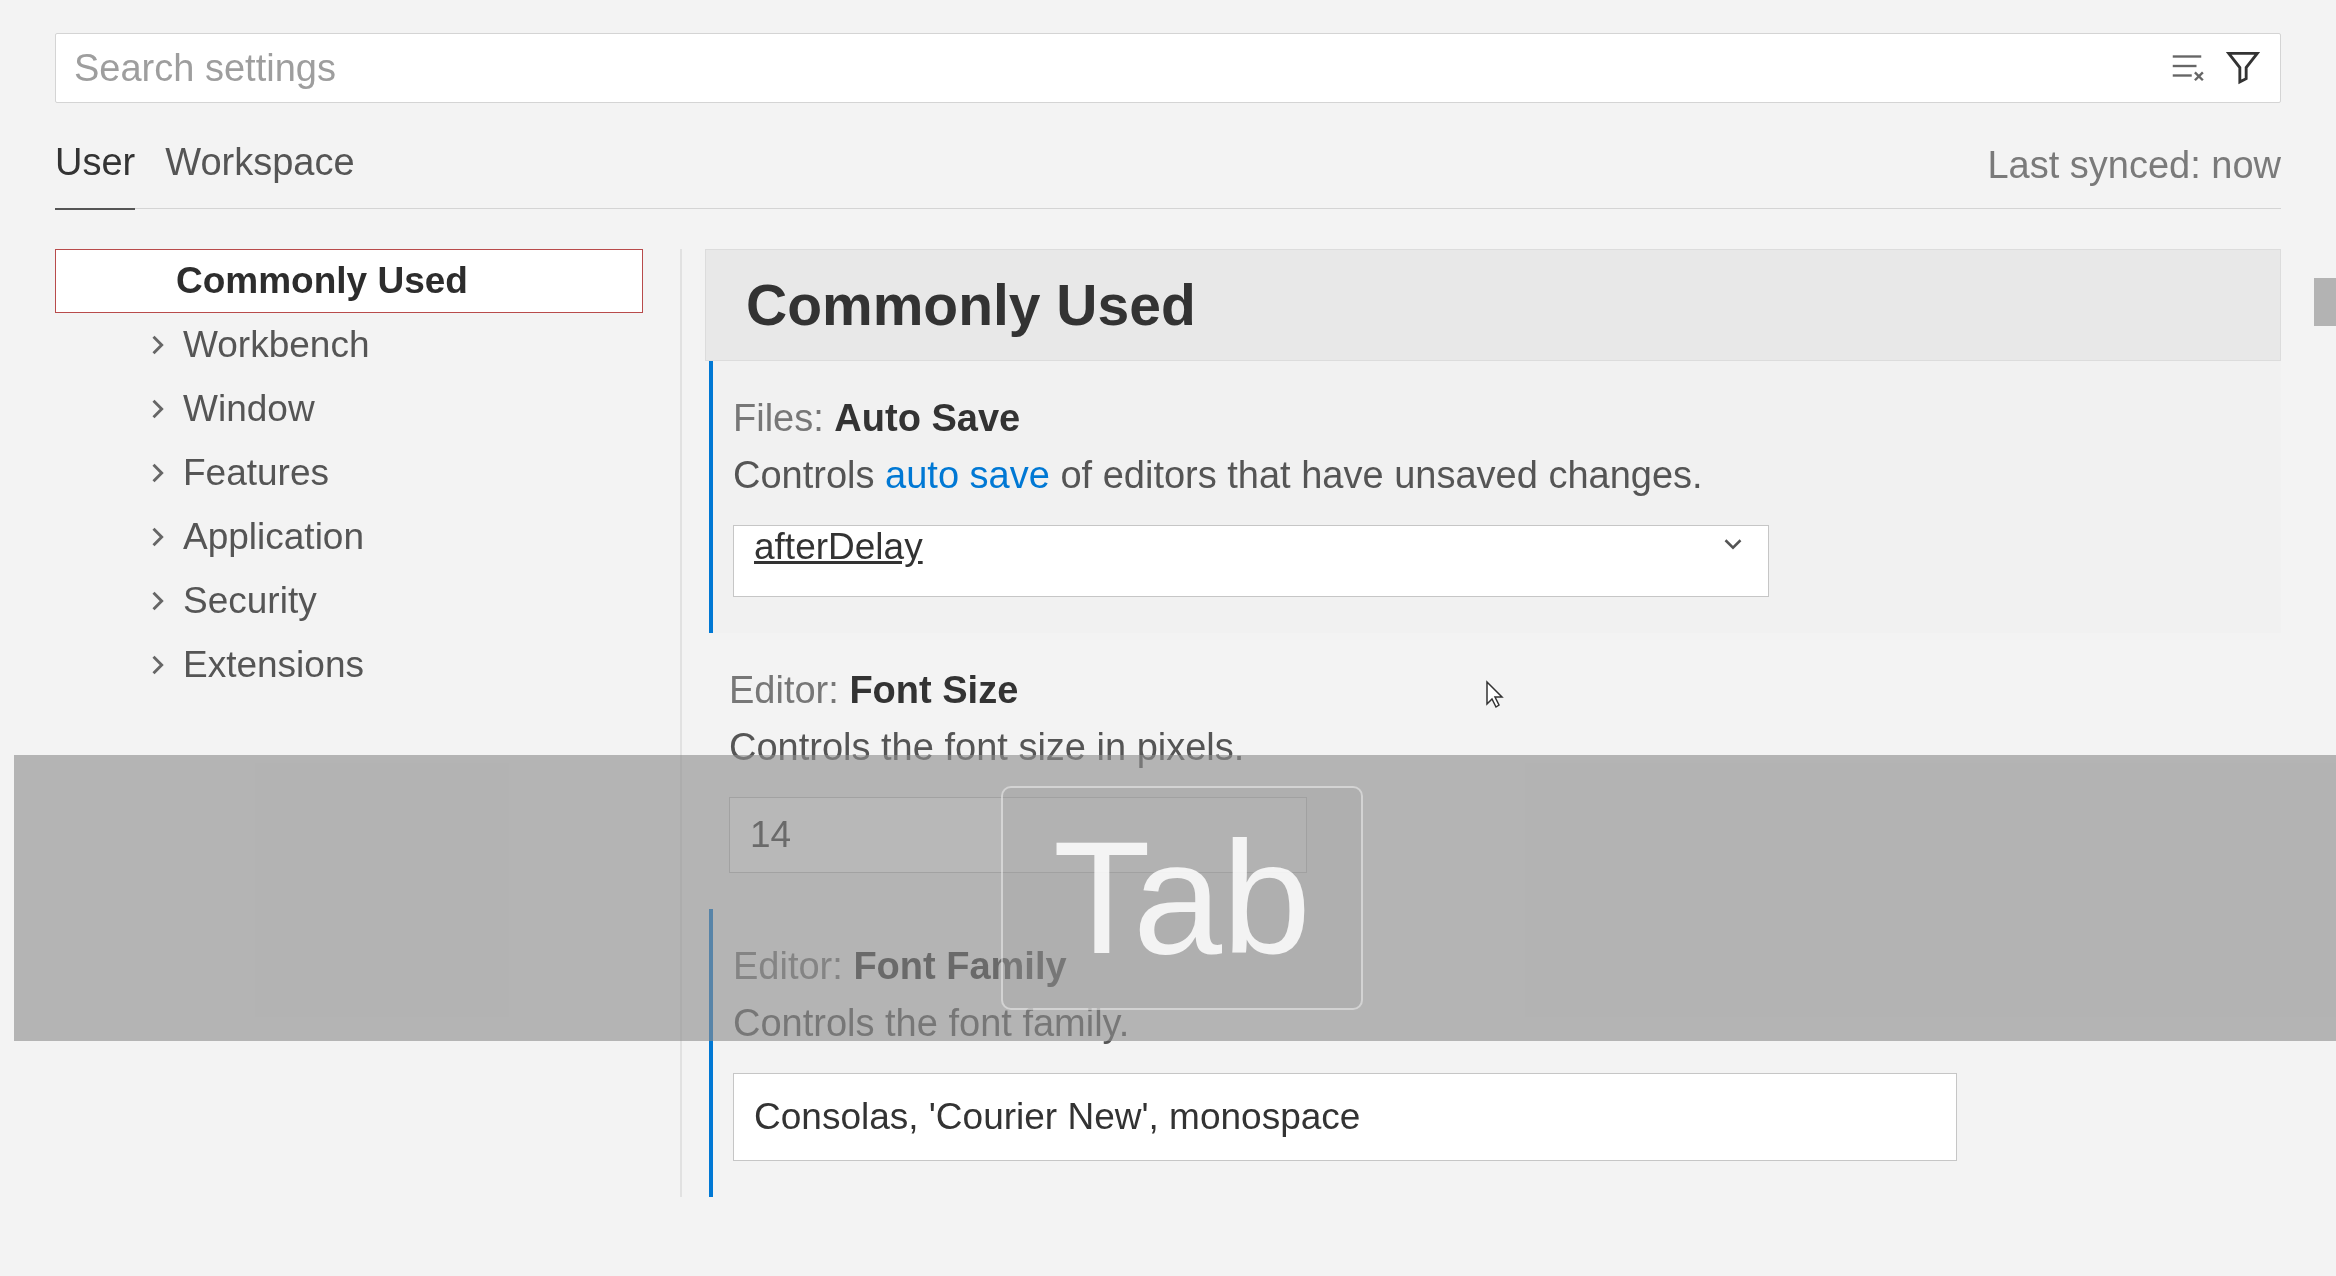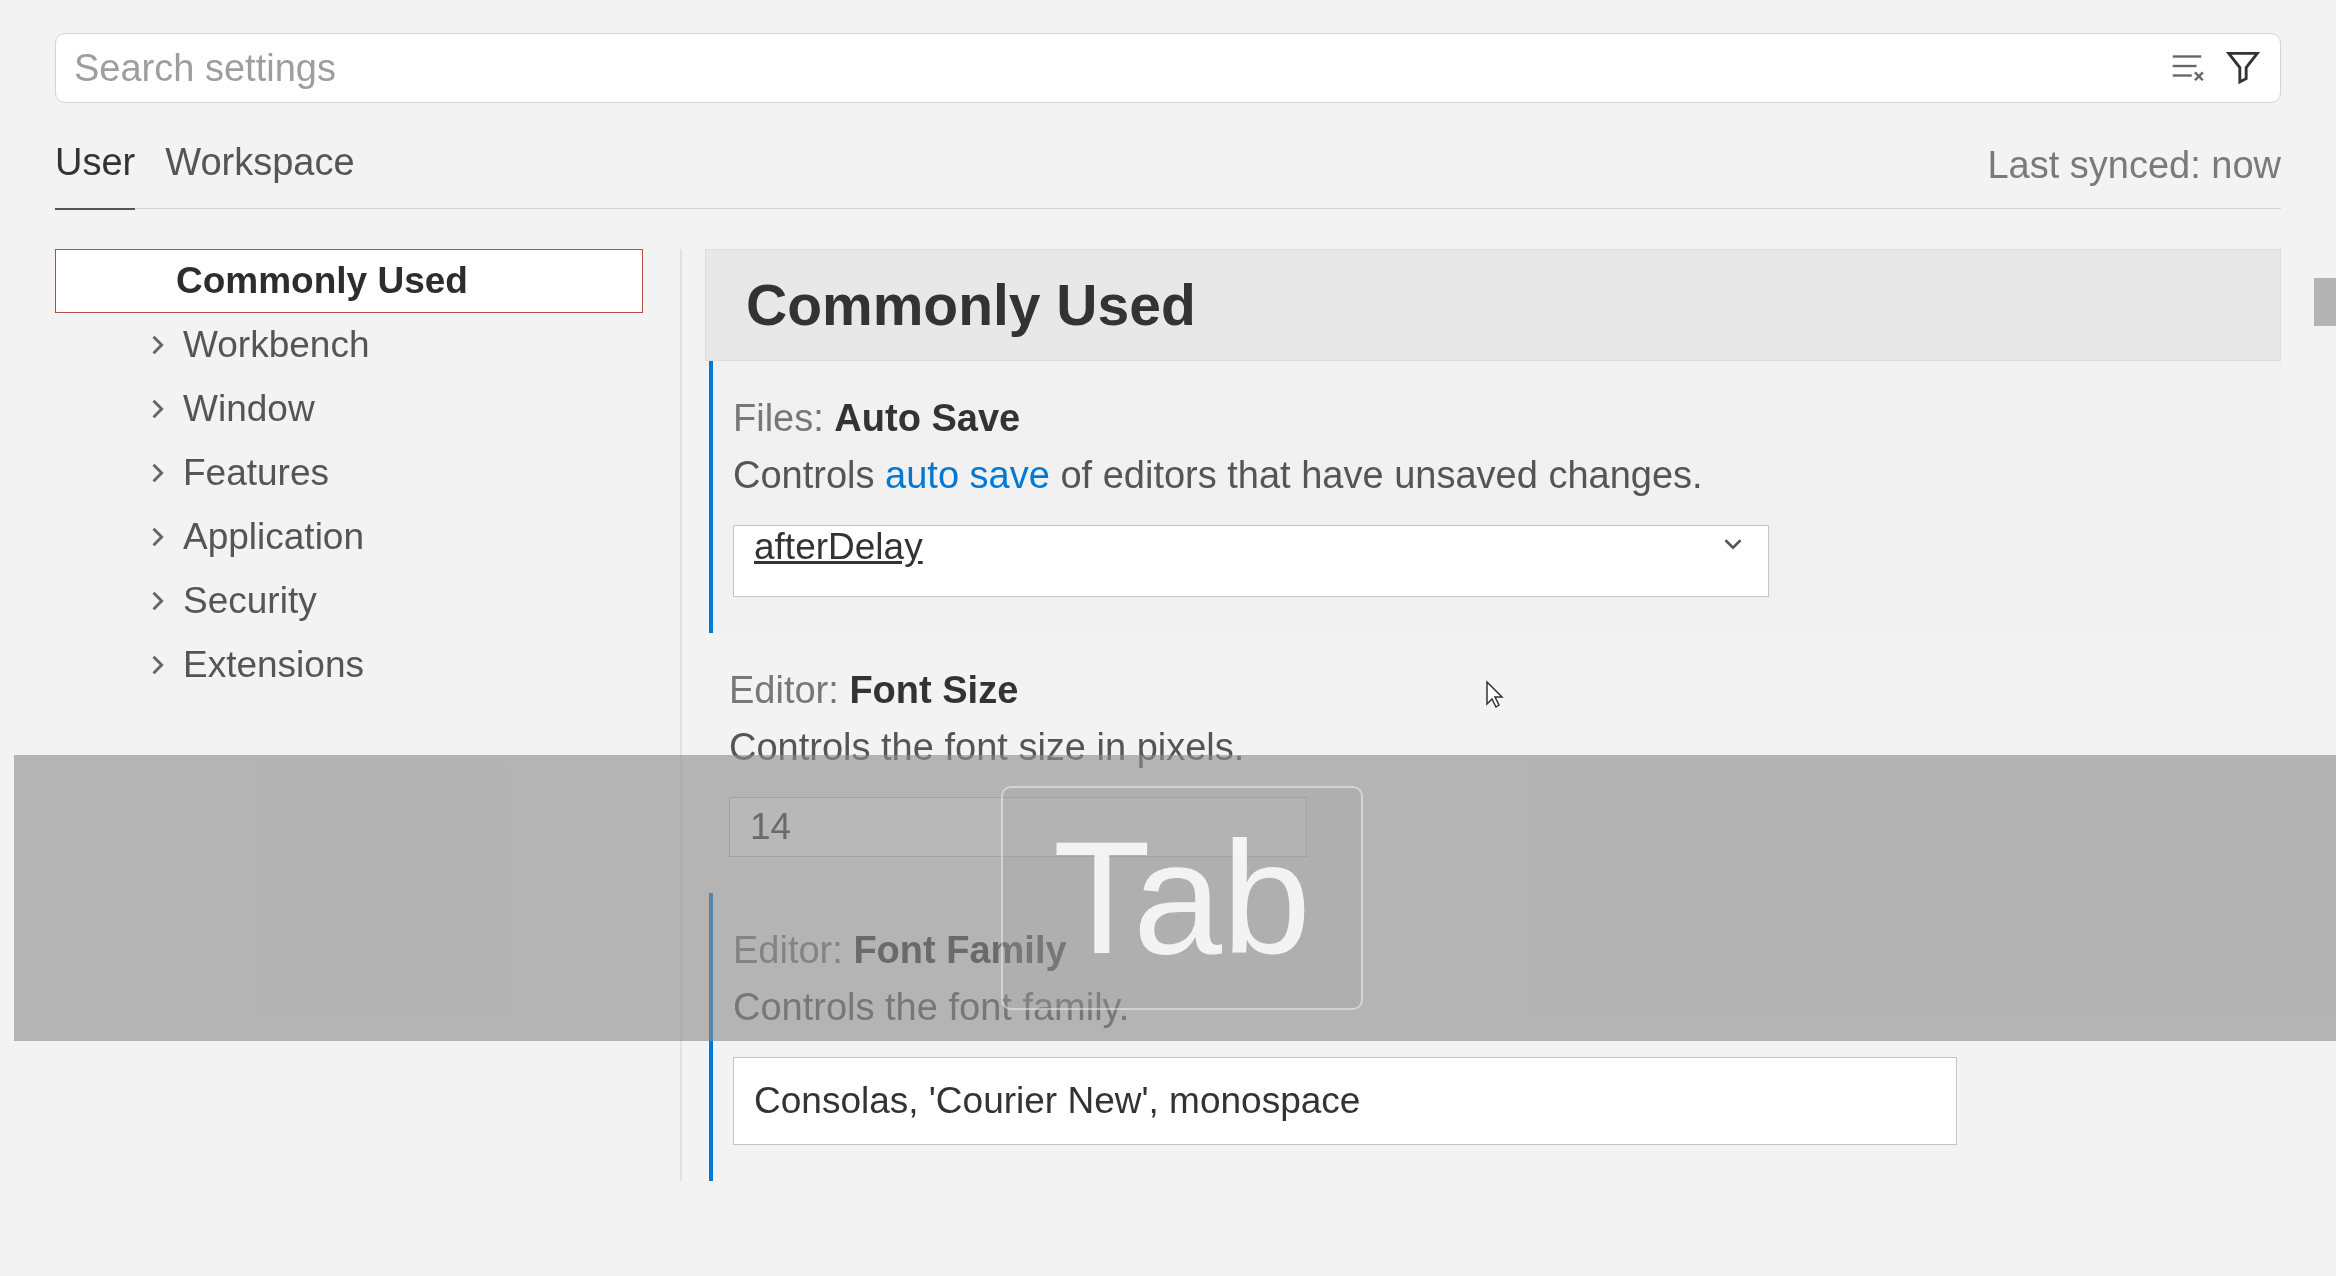--- a/index.html
+++ b/index.html
@@ -15,21 +15,21 @@
       overflow: hidden;
       position: relative;
       transform-origin: top left;
     }
     .container {
       padding: 33px 55px 0 55px;
     }
     .search-bar {
       background: #ffffff;
       border: 1px solid #d4d4d4;
-      border-radius: 10px;
+      border-radius: 2px;
       height: 70px;
       display: flex;
       align-items: center;
       padding: 0 18px;
       margin-bottom: 32px;
       position: relative;
     }
     .search-input {
       flex: 1;
       border: none;
@@ -182,21 +182,21 @@
       text-decoration: underline;
     }
     .select-chevron svg {
       width: 30px;
       height: 30px;
     }
     .number-input {
       background: #fff;
       border: 1px solid #c6c6c6;
       width: 578px;
-      height: 60px;
+      height: 76px;
       display: flex;
       align-items: center;
       padding: 0 20px;
       font-size: 37px;
       color: #333;
     }
     .text-input {
       background: #fff;
       border: 1px solid #c6c6c6;
       width: 1224px;

